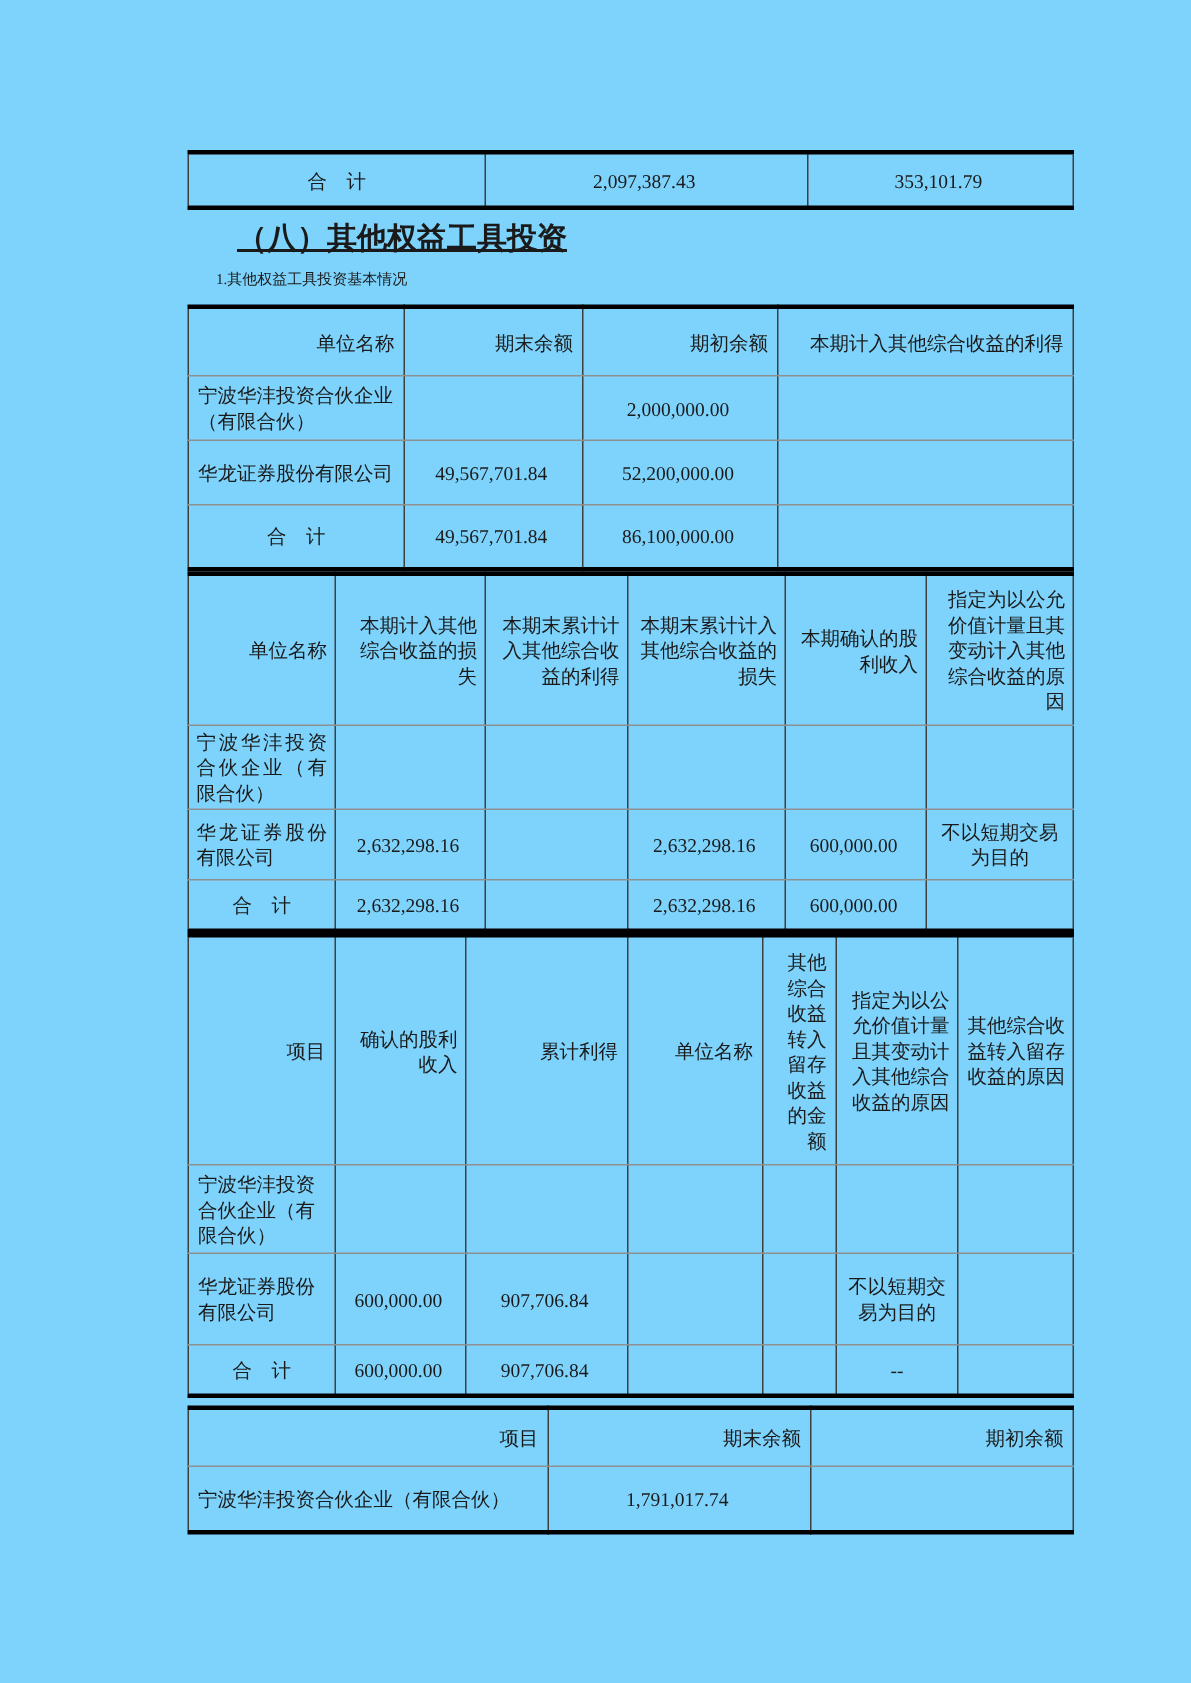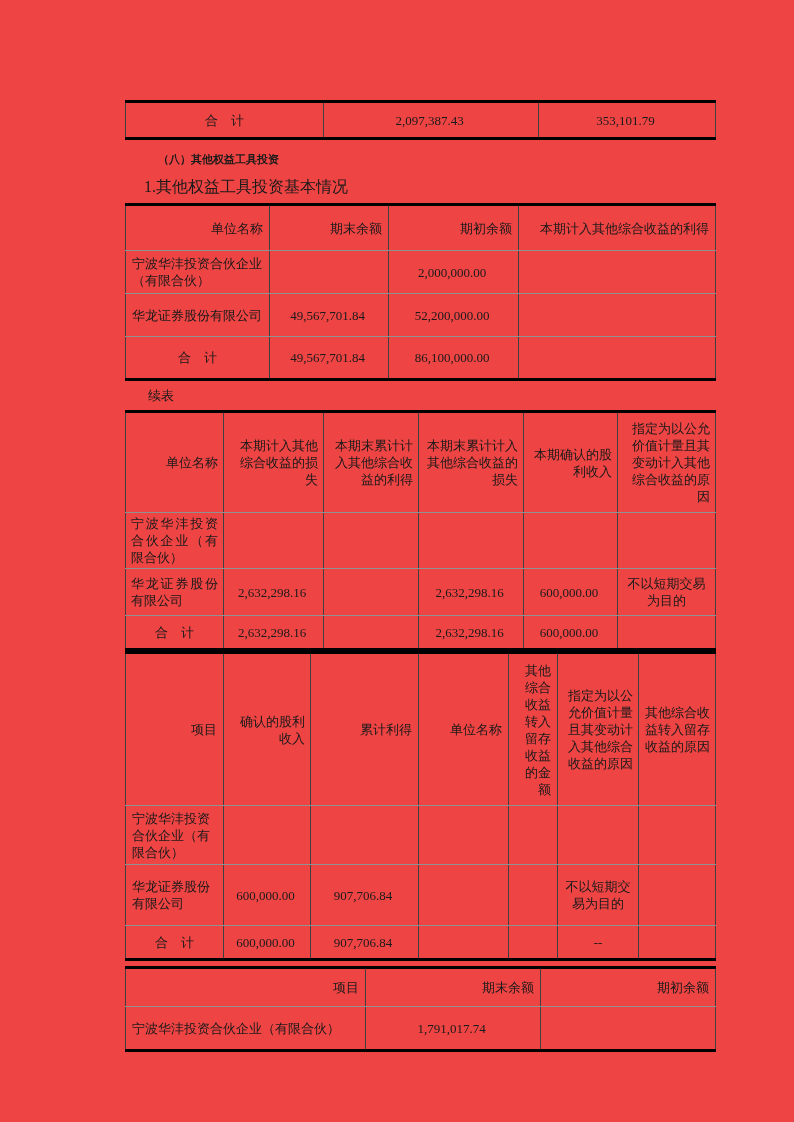--- a/index.html
+++ b/index.html
@@ -1,19 +1,19 @@
 <!DOCTYPE html>
 <html><head>
 <meta charset="utf-8">
 <style>
   html,body { margin:0; padding:0; background:#e8e8e8; }
   .page {
     position: relative;
     width: 794px; height: 1122px;
-    background: #ef4444;
+    background: #7dd3fc;
     box-sizing: border-box;
     padding: 100px 0 0 125px;
     font-family: "Liberation Serif", "DejaVu Serif", serif;
     color: #1a1a1a;
     overflow: hidden;
   }
   .content { width: 590px; }
 
   table.t {
     border-collapse: collapse;
@@ -48,22 +48,22 @@
   .rh37 td { height: 37px; }
   .rh95 th { height: 95px; }
   .rh50 td { height: 50px; }
   .rh42 td { height: 42px; }
   .rh28 td { height: 28px; }
   .rh147 th{ height: 147px; }
   .rh54 td { height: 54px; }
   .rh56 td { height: 56px; }
   .rh33 th { height: 33px; }
 
-  .sec-title { font-weight: bold; font-size: 11px; line-height: 20px; padding-left: 33px; margin-top: 9px; }
-  .sub-title { font-size: 16px; line-height: 20px; padding-left: 19px; margin-top: 8px; margin-bottom: 6px; }
+  .sec-title { font-weight: bold; font-size: 20px; line-height: 20px; padding-left: 33px; margin-top: 9px; text-decoration: underline; }
+  .sub-title { font-size: 10px; line-height: 20px; padding-left: 19px; margin-top: 8px; margin-bottom: 6px; }
   .cont-label{ font-size: 13px; line-height: 18px; padding-left: 23px; margin-top: 6px; margin-bottom: 5px; }
   .gap-a { margin-top: 7px; }
 </style>
 </head>
 <body>
 
 <div class="page">
   <div class="content">
 
     <table class="t">
@@ -112,21 +112,20 @@
       </tr>
       <tr class="rh37">
         <td class="ctr">合　计</td>
         <td class="num">49,567,701.84</td>
         <td class="num">86,100,000.00</td>
         <td></td>
       </tr>
     </tbody>
       </table>
 
-    <div class="cont-label">续表</div>
 
     <table class="t">
       <colgroup>
           <col style="width:98px">
           <col style="width:100px">
           <col style="width:95px">
           <col style="width:105px">
           <col style="width:94px">
           <col style="width:98px">
         </colgroup>

